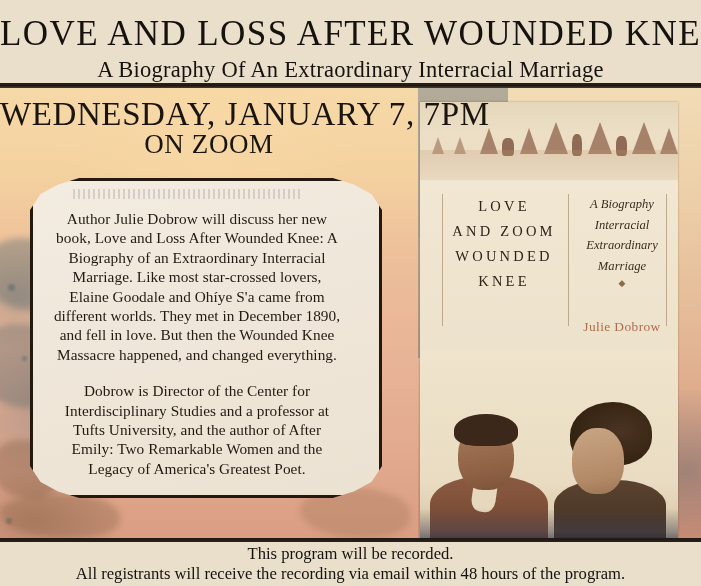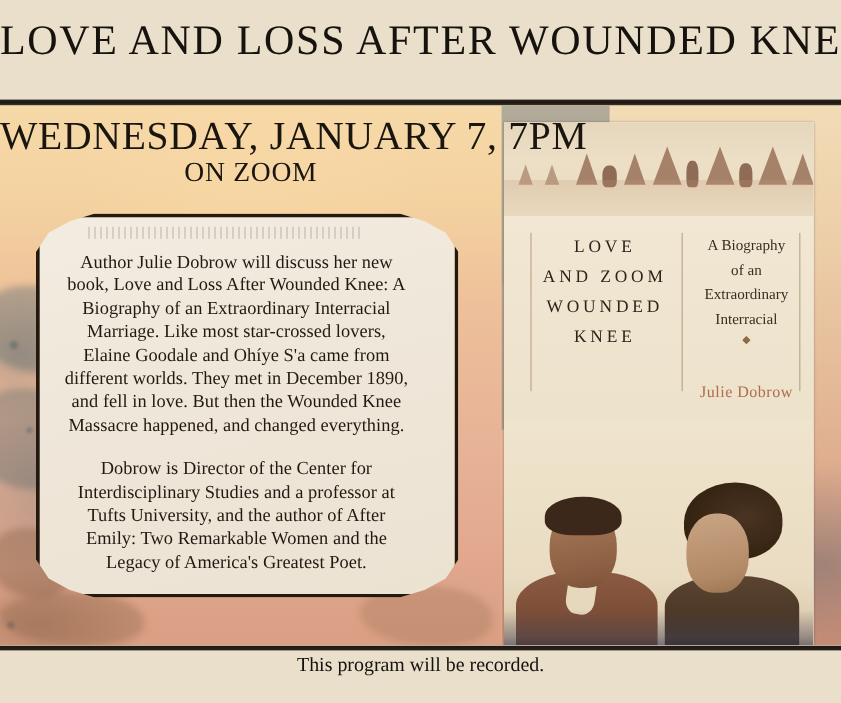--- a/index.html
+++ b/index.html
@@ -167,20 +167,21 @@
     line-height: 25px;
     white-space: nowrap;
   }
   .cover-right-col {
     position: absolute;
     left: 156px; top: 92px;
     width: 92px;
     text-align: center;
   }
   .cover-sub-line {
+    font-style: italic;
     font-size: 12.6px;
     color: #3a2d20;
     line-height: 20.5px;
     white-space: nowrap;
   }
   .cover-dot {
     font-size: 9px;
     color: #8d6a4a;
     line-height: 14px;
   }
@@ -267,21 +268,21 @@
     text-align: center;
     color: #1a150f;
   }
   .date-line1 {
     font-size: 33px;
     letter-spacing: 0.6px;
     line-height: 29px;
     white-space: nowrap;
   }
   .date-line2 {
-    font-size: 23px;
+    font-size: 27px;
     letter-spacing: 0.6px;
     line-height: 30px;
   }
 
   
   .cartouche {
     position: absolute;
     left: 30px; top: 90px;
     width: 352px;
     height: 320px;
@@ -348,20 +349,21 @@
     white-space: nowrap;
   }
 </style>
 </head>
 <body>
 
 <div class="poster">
 
   <div class="header-band">
     <h1 class="title-main">LOVE AND LOSS AFTER WOUNDED KNEE</h1>
+    <div class="title-sub">A Biography Of An Extraordinary Interracial Marriage</div>
   </div>
 
   <div class="middle">
 
     <div class="left-panel">
       <div class="smudge" style="left:-18px; top:150px; width:86px; height:72px; background:rgba(70,96,108,0.34);"></div>
       <div class="smudge" style="left:-26px; top:236px; width:96px; height:84px; background:rgba(62,88,100,0.30);"></div>
       <div class="smudge" style="left:-10px; top:352px; width:70px; height:58px; background:rgba(118,84,58,0.34);"></div>
       <div class="smudge" style="left:0px; top:406px; width:120px; height:44px; background:rgba(130,92,62,0.30);"></div>
       <div class="speck" style="left:8px; top:196px; width:7px; height:7px;"></div>
@@ -399,23 +401,23 @@
 
       <div class="cover-left-col">
         <div class="cover-title-line">LOVE</div>
         <div class="cover-title-line">AND ZOOM</div>
         <div class="cover-title-line">WOUNDED</div>
         <div class="cover-title-line">KNEE</div>
       </div>
 
       <div class="cover-right-col">
         <div class="cover-sub-line">A Biography</div>
-        <div class="cover-sub-line">of an</div>
+        <div class="cover-sub-line">Interracial</div>
         <div class="cover-sub-line">Extraordinary</div>
-        <div class="cover-sub-line">Interracial</div>
+        <div class="cover-sub-line">Marriage</div>
         <div class="cover-dot">◆</div>
         <div class="cover-author">Julie Dobrow</div>
       </div>
 
       <div class="book-portraits">
         <div class="p-man-body"></div>
         <div class="p-man-collar"></div>
         <div class="p-man-head"></div>
         <div class="p-man-hair"></div>
         <div class="p-woman-body"></div>
@@ -435,15 +437,16 @@
         <div class="ghost-script"></div>
         <p class="body-para" style="margin-top:14px;">Author Julie Dobrow will discuss her new book, Love and Loss After Wounded Knee: A Biography of an Extraordinary Interracial Marriage. Like most star-crossed lovers, Elaine Goodale and Ohíye S'a came from different worlds. They met in December 1890, and fell in love. But then the Wounded Knee Massacre happened, and changed everything.</p>
         <p class="body-para">Dobrow is Director of the Center for Interdisciplinary Studies and a professor at Tufts University, and the author of After Emily: Two Remarkable Women and the Legacy of America's Greatest Poet.</p>
       </div>
     </div>
 
   </div>
 
   <div class="footer">
     <div class="footer-line">This program will be recorded.</div>
+    <div class="footer-line">All registrants will receive the recording via email within 48 hours of the program.</div>
   </div>
 
 </div>
 
 </body></html>

